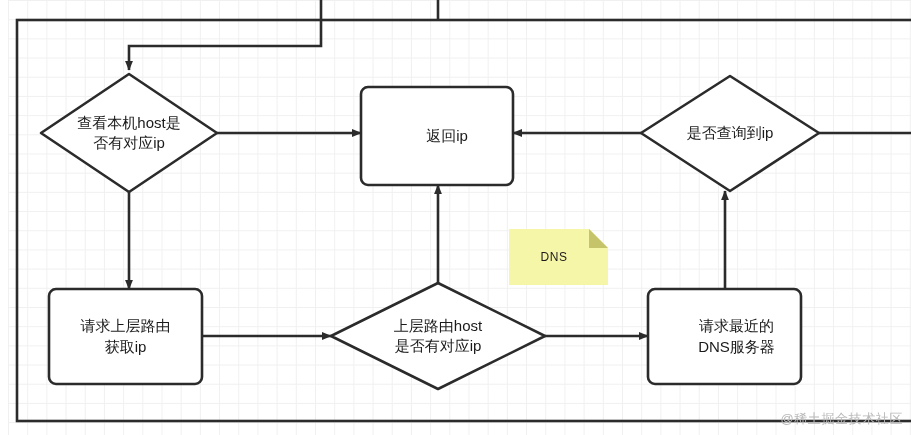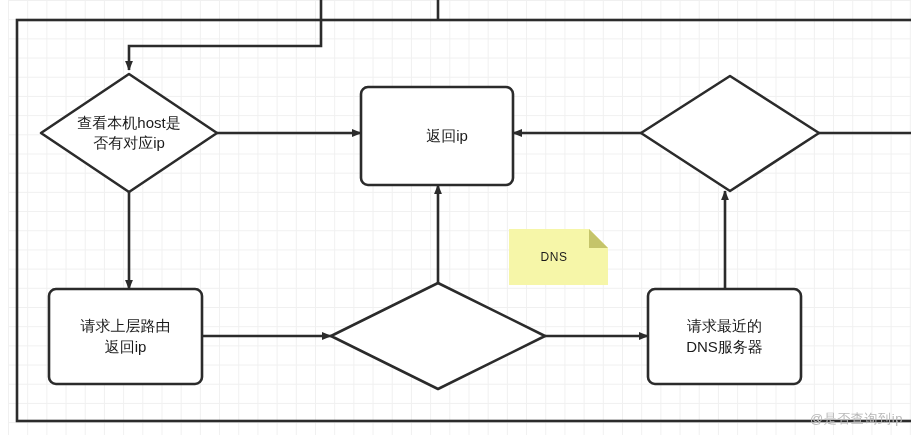--- a/index.html
+++ b/index.html
@@ -113,25 +113,28 @@
     <path d="M811,133 L916,133" fill="none" stroke="#2b2b2b" stroke-width="2.6"></path>
 
     <path d="M905,133 L905,421" fill="none" stroke="#2b2b2b" stroke-width="2.6"></path>
   </svg>
 
   <div class="node-label" style="left:33px; top:103px; width:176px; height:60px;">查看本机host是
 否有对应ip</div>
 
   <div class="node-label" style="left:353px; top:87px; width:172px; height:98px;">返回ip</div>
 
+  <div class="node-label" style="left:633px; top:113px; width:178px; height:40px;">是否查询到ip</div>
 
   <div class="node-label" style="left:41px; top:289px; width:153px; height:95px;">请求上层路由
-返回ip</div>
+获取ip</div>
 
+  <div class="node-label" style="left:330px; top:306px; width:200px; height:60px;">上层路由host
+是否有对应ip</div>
 
-  <div class="node-label" style="left:640px; top:289px; width:153px; height:95px;">请求最近的
+  <div class="node-label" style="left:640px; top:289px; width:153px; height:95px;padding-left:12px;">请求最近的
 DNS服务器</div>
 
   <div class="note-label" style="left:501px; top:229px; width:90px; height:56px;">DNS</div>
 
-  <div class="watermark">@是否查询到ip</div>
+  <div class="watermark">@稀土掘金技术社区</div>
 
 </div>
 
 </body></html>

